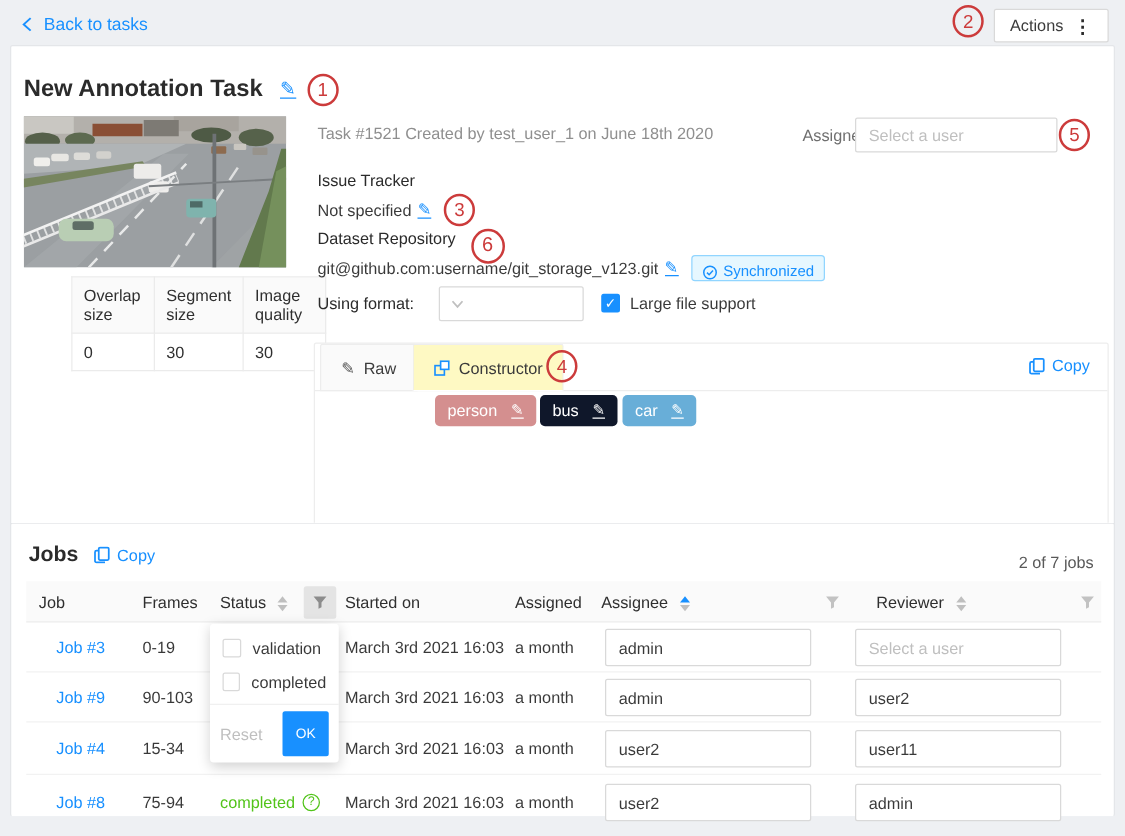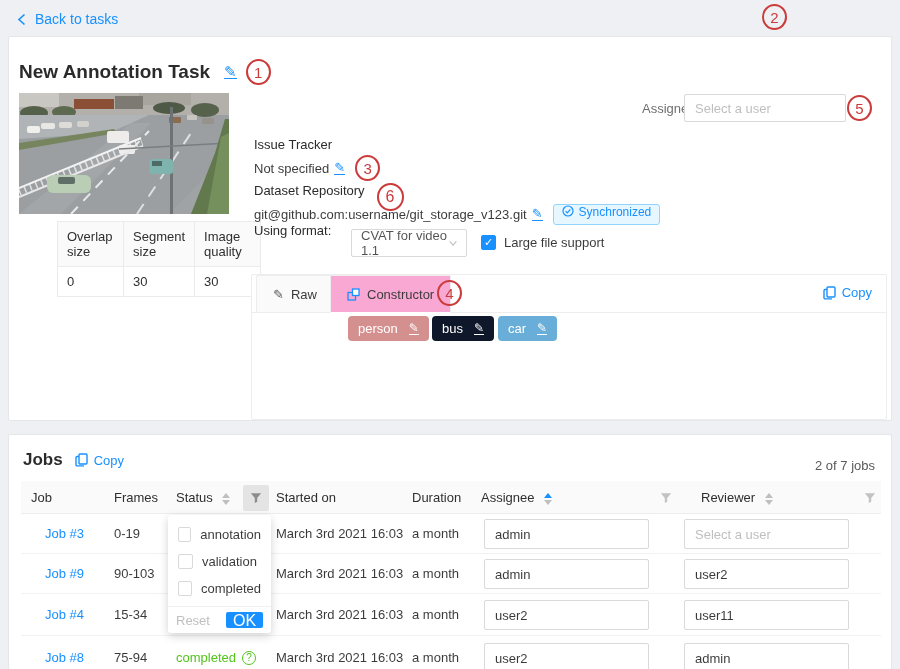--- a/index.html
+++ b/index.html
@@ -22,39 +22,39 @@
   .input { border:1px solid #d9d9d9; border-radius:2px; background:#fff; height:28px;
     padding:0 10px; font-size:13px; color:rgba(0,0,0,.78); width:100%;
     font-family:"Liberation Sans", sans-serif; }
   .input::placeholder { color:#bfbfbf; }
   
   .ptable { border-collapse:collapse;margin-left:36px; }
   .ptable th, .ptable td { border:1px solid #ebebeb; font-weight:400; text-align:left;
     padding:7px 9px; font-size:13px; color:#2f2f2f; }
   .ptable th { background:#fafafa; width:66px; }
   
-  .tag-sync { display:inline-flex; align-items:flex-start; gap:5px; background:#e6f7ff;
+  .tag-sync { display:inline-flex; align-items:flex-end; gap:5px; background:#e6f7ff;
     border:1px solid #91d5ff; color:#1890ff; border-radius:3px; font-size:12px;
     padding:0 8px; height:21px; }
   
   .select { display:inline-flex; align-items:center; justify-content:space-between;
     border:1px solid #d9d9d9; border-radius:2px; height:28px; padding:0 9px;
     background:#fff; color:rgba(0,0,0,.68); cursor:pointer; font-size:13px; }
   .checkbox { width:15px; height:15px; border-radius:2px; display:inline-flex;
     align-items:center; justify-content:center; cursor:pointer; }
   .checkbox.checked { background:#1890ff; border:1px solid #1890ff; color:#fff; font-size:11px; }
   .checkbox.empty { background:#fff; border:1px solid #d9d9d9; }
   
   .tabcard { position:absolute; border:1px solid #ededed; border-radius:2px; background:#fff; }
   .tabbar { position:relative; height:38px; border-bottom:1px solid #ededed; }
   .tab { position:absolute; top:0; height:38px; display:inline-flex; align-items:center;
     gap:7px; padding:0 16px; font-size:13px; color:#3b3b3b; cursor:pointer;
     border:1px solid #ededed; border-radius:2px 2px 0 0; }
   .tab.inactive { background:#fafafa; }
-  .tab.active { background:#f9a8d4; border-bottom:1px solid #fff; }
+  .tab.active { background:#fef9c3; border-bottom:1px solid #fff; }
   .chip { position:absolute; height:25px; border-radius:4px; display:inline-flex;
     align-items:center; justify-content:center; gap:6px; color:#fff; font-size:13px;
     padding:0 10px; cursor:pointer; }
   .chip .edit { color:#fff; border-bottom-color:#fff; font-size:12px; }
   
   .jhead { position:absolute; background:#fafafa; border-bottom:1px solid #ededed; }
   .jrow  { position:absolute; border-bottom:1px solid #f2f2f2; width:860px; left:12px; height:40px; }
   .carets { display:inline-flex; flex-direction:column; margin-left:6px; vertical-align:middle; }
   .caret { width:0; height:0; border-left:4px solid transparent; border-right:4px solid transparent; }
   .caret.up { border-bottom:5px solid #bfbfbf; margin-bottom:2px; }
@@ -66,36 +66,40 @@
   .funnel-bg.active { background:#e4e4e4; }
   .qcircle { display:inline-flex; align-items:center; justify-content:center;
     width:14px; height:14px; border:1px solid #52c41a; border-radius:50%;
     color:#52c41a; font-size:10px; margin-left:6px; }
   .dropdown { position:absolute; width:103px; background:#fff; border-radius:3px;
     box-shadow:0 3px 10px rgba(0,0,0,.18); z-index:30; }
   .dd-item { display:flex; align-items:center; gap:9px; padding:6px 10px; cursor:pointer; }
   .dd-footer { border-top:1px solid #f0f0f0; display:flex; align-items:center;
     justify-content:space-between; padding:5px 8px; }
   .ok-btn { background:#1890ff; color:#fff; border:none; border-radius:2px;
-    width:37px; height:16px; font-size:16px; cursor:pointer; }
+    width:37px; height:36px; font-size:11px; cursor:pointer; }
   .reset { color:#bfbfbf; font-size:13px; cursor:pointer; }
   .status-completed { color:#52c41a; }
 </style>
 </head>
 <body>
 
 <div class="page">
 
   <a class="abs" style="left:16px; top:11px; display:inline-flex; align-items:center; gap:8px; font-size:14px;">
     <svg width="11" height="13" viewBox="0 0 11 13">
       <path d="M8.5 1.5 L3 6.5 L8.5 11.5" fill="none" stroke="#1890ff" stroke-width="1.6"></path>
     </svg>
     <span>Back to tasks</span>
   </a>
   <span class="callout abs" style="left:762px; top:4px;">2</span>
+  <button class="btn abs" style="left:795px; top:7px; height:27px;">
+    <span>Actions</span>
+    <span style="font-size:15px; font-weight:700; color:#2b2b2b;">⋮</span>
+  </button>
 
   <div class="card" style="left:8px; top:36px; width:884px; height:385px;">
 
     <div class="abs" style="left:10px; top:22px; display:flex; align-items:center; gap:9px;">
       <span style="font-size:19px; font-weight:600; color:#2b2b2b;">New Annotation Task</span>
       <span class="edit" style="font-size:15px;">✎</span>
       <span class="callout">1</span>
     </div>
 
     <svg class="abs" style="left:10px; top:56px;" width="210" height="121" viewBox="0 0 210 121">
@@ -149,20 +153,21 @@
         <th>Image quality</th>
       </tr>
       <tr>
         <td>0</td>
         <td>30</td>
         <td>30</td>
       </tr>
     </tbody>
       </table>
 
+    <div class="abs gray" style="left:245px; top:62px;">Task #1521 Created by test_user_1 on June 18th 2020</div>
 
     <span class="abs" style="left:633px; top:64px; color:#6f6f6f;">Assigned to</span>
     <input class="input abs" style="left: 675px; top: 57px; width: 162px;" placeholder="Select a user">
     <span class="callout abs" style="left:838px; top:58px;">5</span>
 
     <div class="abs bold-label" style="left:245px; top:100px;">Issue Tracker</div>
     <div class="abs" style="left:245px; top:118px; display:flex; align-items:center;">
       <span>Not specified</span>
       <span class="edit">✎</span>
       <span class="callout" style="margin-left:10px;">3</span>
@@ -177,23 +182,22 @@
       <span class="edit">✎</span>
       <span class="tag-sync" style="margin-left:10px;">
         <svg width="12" height="12" viewBox="0 0 12 12">
           <circle cx="6" cy="6" r="5" fill="none" stroke="#1890ff" stroke-width="1.2"></circle>
           <path d="M3.6 6.1 L5.3 7.8 L8.4 4.4" fill="none" stroke="#1890ff" stroke-width="1.2"></path>
         </svg>
         <span>Synchronized</span>
       </span>
     </div>
 
-    <span class="abs bold-label" style="left:245px; top:186px;">Using format:</span>
+    <span class="abs bold-label" style="left:245px; top:198px;">Using format:</span>
     <div class="select abs" style="left:342px; top:192px; width:116px;">
-      <span>CVAT for video 1.1</span>
       <svg width="10" height="7" viewBox="0 0 10 7">
         <path d="M1 1 L5 5.5 L9 1" fill="none" stroke="#bfbfbf" stroke-width="1.4"></path>
       </svg>
     </div>
     <div class="abs" style="left:472px; top:198px; display:flex; align-items:center; gap:8px;">
       <span class="checkbox checked">✓</span>
       <span>Large file support</span>
     </div>
 
     <div class="tabcard" style="left:242px; top:237px; width:636px; height:146px;">
@@ -226,21 +230,21 @@
         <span>bus</span>
         <span class="edit">✎</span>
       </span>
       <span class="chip" style="left: 246px; top: 41px; background-color: rgb(104, 174, 216);">
         <span>car</span>
         <span class="edit">✎</span>
       </span>
     </div>
   </div>
 
-  <div class="card" style="left:8px; top:434px; width:884px; height:235px; border-bottom:none;">
+  <div class="card" style="left:8px; top:418px; width:884px; height:235px; border-bottom:none;">
 
     <div class="abs" style="left:14px; top:15px; display:flex; align-items:center; gap:12px;">
       <span style="font-size:17px; font-weight:700; color:#2b2b2b;">Jobs</span>
       <span class="link" style="display:inline-flex; align-items:center; gap:6px; font-size:13px;">
         <svg width="13" height="14" viewBox="0 0 13 14">
           <rect x="4" y="1" width="8" height="10" rx="1" fill="none" stroke="#1890ff" stroke-width="1.4"></rect>
           <path d="M4 3.5 H2.2 a1.2 1.2 0 0 0 -1.2 1.2 v7 a1.2 1.2 0 0 0 1.2 1.2 H9" fill="none" stroke="#1890ff" stroke-width="1.4"></path>
         </svg>
         <span>Copy</span>
       </span>
@@ -256,21 +260,21 @@
             <span class="caret up"></span>
             <span class="caret down"></span>
           </span>
       </span>
       <span class="funnel-bg active abs" style="left:222px; top:4px;">
         <svg class="funnel" width="12" height="12" viewBox="0 0 14 13">
             <path d="M1 1 h12 l-4.6 5.6 v4.4 l-2.8 1.4 v-5.8 z" fill="#8c8c8c"></path>
           </svg>
       </span>
       <span class="abs" style="left:255px; top:9px; color:#2f2f2f;">Started on</span>
-      <span class="abs" style="left:391px; top:9px; color:#2f2f2f;">Duration</span>
+      <span class="abs" style="left:391px; top:9px; color:#2f2f2f;">Assigned</span>
       <span class="abs" style="left:460px; top:9px; color:#2f2f2f; cursor:pointer;">
         <span>Assignee</span>
         <span class="carets">
             <span class="caret up active"></span>
             <span class="caret down"></span>
           </span>
       </span>
       <span class="funnel-bg abs" style="left:632px; top:4px;">
         <svg class="funnel" width="12" height="12" viewBox="0 0 14 13">
             <path d="M1 1 h12 l-4.6 5.6 v4.4 l-2.8 1.4 v-5.8 z" fill="#c2c2c2"></path>
@@ -322,24 +326,20 @@
         <span class="qcircle">?</span>
       </span>
       <span class="abs" style="left:255px; top:13px;">March 3rd 2021 16:03</span>
       <span class="abs" style="left:391px; top:13px;">a month</span>
       <input class="input abs" style="left: 463px; top: 6px; width: 165px; height: 30px;" value="user2">
       <input class="input abs" style="left: 663px; top: 6px; width: 165px; height: 30px;" value="admin">
     </div>
 
     <div class="dropdown" style="left:159px; top:80px;">
       <div style="padding:6px 0 4px 0;">
-        <div class="dd-item">
-          <span class="checkbox empty"></span>
-          <span>annotation</span>
-        </div>
         <div class="dd-item">
           <span class="checkbox empty"></span>
           <span>validation</span>
         </div>
         <div class="dd-item">
           <span class="checkbox empty"></span>
           <span>completed</span>
         </div>
       </div>
       <div class="dd-footer">

